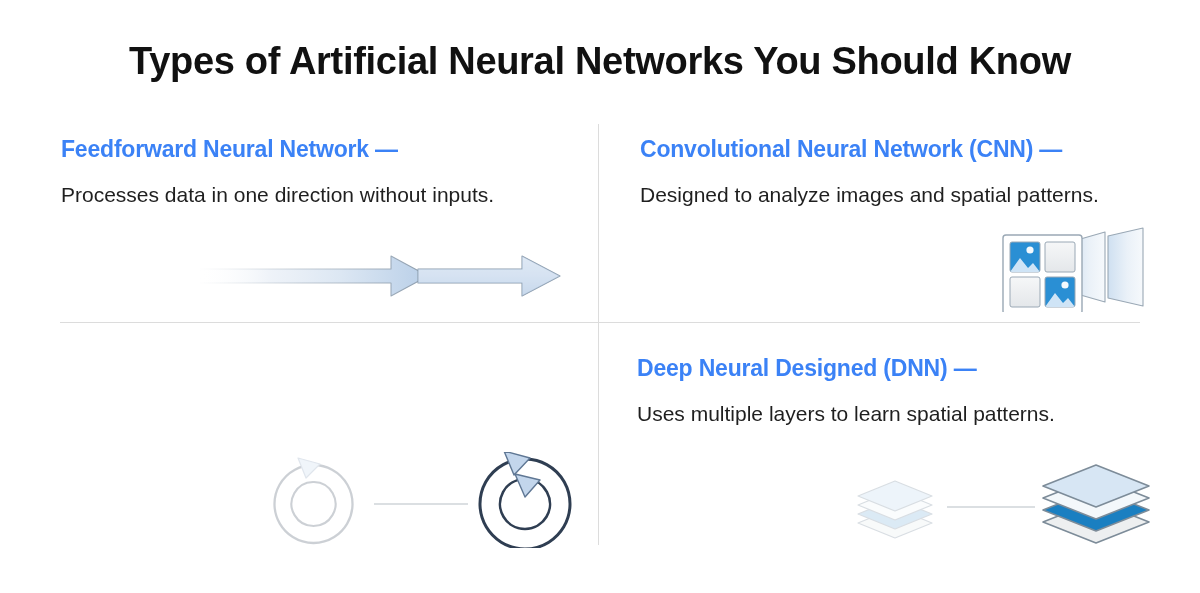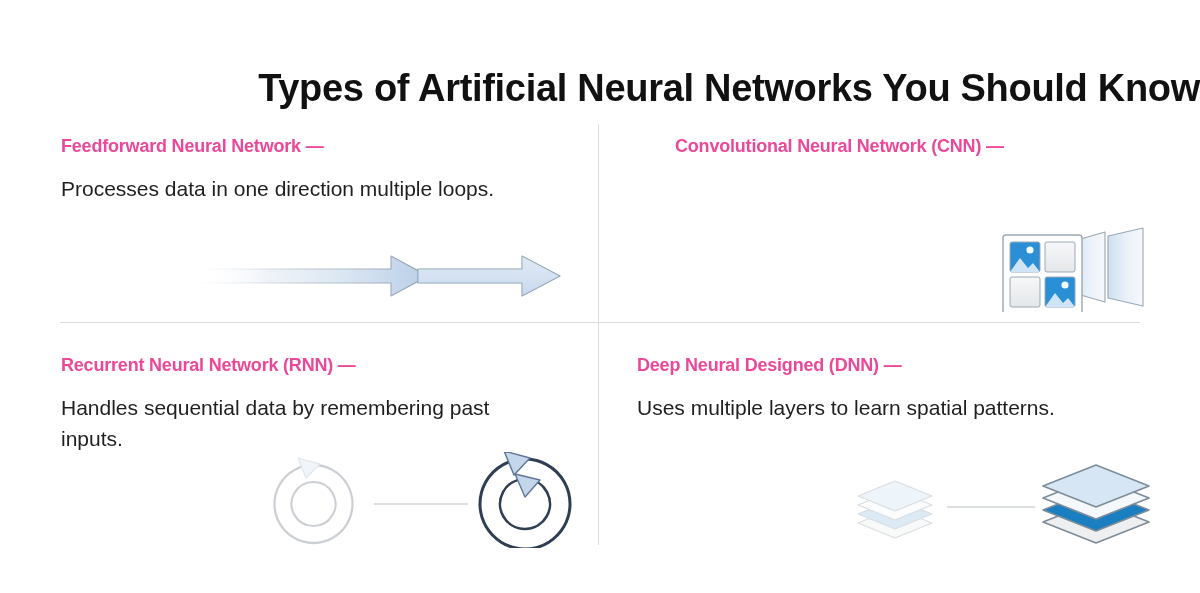--- a/index.html
+++ b/index.html
@@ -21,27 +21,26 @@
     height: 593px;
     background: #ffffff;
   }
 
   
   .title {
     position: absolute;
     left: 0;
     top: 40px;
     width: 1200px;
-    text-align: right;
+    text-align: center;
     font-size: 38px;
     font-weight: bold;
     letter-spacing: -0.3px;
     color: #111111;
     white-space: nowrap;
-    margin-top: 27px;
   }
 
   
   .divider-v {
     position: absolute;
     left: 598px;
     top: 124px;
     width: 1px;
     height: 421px;
     background: #dcdcdc;
@@ -54,28 +53,28 @@
     height: 1px;
     background: #dcdcdc;
   }
 
   
   .quad {
     position: absolute;
     width: 520px;
   }
   .q-tl { left: 61px;  top: 136px; }
-  .q-tr { left: 675px; top: 136px; }
+  .q-tr { left: 640px; top: 136px; }
   .q-bl { left: 61px;  top: 355px; }
   .q-br { left: 637px; top: 355px; }
 
   .q-head {
-    font-size: 18px;
+    font-size: 23px;
     font-weight: bold;
-    color: #ec4899;
+    color: #3b82f6;
     letter-spacing: -0.2px;
     white-space: nowrap;
     margin: 0 0 16px 0;
   }
   .q-body {
     font-size: 21px;
     line-height: 31px;
     color: #1f1f1f;
     margin: 0;
     max-width: 480px;
@@ -97,21 +96,21 @@
 
 <div class="page">
 
   <div class="title">Types of Artificial Neural Networks You Should Know</div>
 
   <div class="divider-v"></div>
   <div class="divider-h"></div>
 
   <div class="quad q-tl">
     <p class="q-head">Feedforward Neural Network —</p>
-    <p class="q-body">Processes data in one direction multiple loops.</p>
+    <p class="q-body">Processes data in one direction without inputs.</p>
   </div>
 
   <div class="illus illus-arrow">
     <svg width="370" height="56" viewBox="0 0 370 56">
       <defs>
         <linearGradient id="arrFade" x1="0" y1="0" x2="1" y2="0">
           <stop offset="0" stop-color="#ffffff" stop-opacity="0"></stop>
           <stop offset="0.32" stop-color="#e8eef6" stop-opacity="0.75"></stop>
           <stop offset="0.62" stop-color="#dce7f3" stop-opacity="1"></stop>
           <stop offset="1" stop-color="#b9cfe8" stop-opacity="1"></stop>
@@ -130,20 +129,21 @@
 
       <path d="M 2,21 L 195,21 L 195,8 L 232,28 L 195,48 L 195,35 L 2,35 Z" fill="url(#arrFade)" stroke="url(#arrStrokeFade)" stroke-width="1.1" stroke-linejoin="round"></path>
 
       <path d="M 222,21 L 326,21 L 326,8 L 364,28 L 326,48 L 326,35 L 222,35 Z" fill="url(#arrShadeA)" stroke="#8d9dad" stroke-width="1.1" stroke-linejoin="round"></path>
       <path d="M 222,21 L 326,21 L 326,8 L 364,28 L 326,48 L 326,35 L 222,35 Z" fill="#b9cfe8" fill-opacity="0.45" stroke="none"></path>
     </svg>
   </div>
 
   <div class="quad q-tr">
     <p class="q-head">Convolutional Neural Network (CNN) —</p>
+    <p class="q-body">Designed to analyze images and spatial patterns.</p>
   </div>
 
   <div class="illus illus-cnn">
     <svg width="168" height="90" viewBox="0 0 168 90">
       <defs>
         <linearGradient id="planeGrad" x1="0" y1="0" x2="1" y2="0">
           <stop offset="0" stop-color="#cfe0f1"></stop>
           <stop offset="0.55" stop-color="#eaf1f8"></stop>
           <stop offset="1" stop-color="#f6f9fc"></stop>
         </linearGradient>
@@ -180,24 +180,20 @@
       <g>
         <rect x="67" y="55" width="30" height="30" rx="2" fill="#2a8fd4" stroke="#9aa8b5" stroke-width="1"></rect>
         <g clip-path="url(#tileClipB)">
           <circle cx="87" cy="63" r="3.6" fill="#ffffff" opacity="0.95"></circle>
           <path d="M 67,85 L 77,71 L 85,81 L 90,76 L 97,85 Z" fill="#cfe4f6"></path>
         </g>
       </g>
     </svg>
   </div>
 
-  <div class="quad q-bl">
-    <p class="q-head">Recurrent Neural Network (RNN) —</p>
-    <p class="q-body">Handles sequential data by remembering past inputs.</p>
-  </div>
 
   <div class="illus illus-rnn">
     <svg width="312" height="96" viewBox="0 0 312 96">
 
       <line x1="106" y1="52" x2="200" y2="52" stroke="#cfd4d9" stroke-width="1.4"></line>
 
       <g opacity="0.24">
         <path d="M 45,13 A 39,39 0 1 0 46,13" fill="none" stroke="#2f3e52" stroke-width="2.3" stroke-linecap="round"></path>
         <path d="M 45,30 A 22,22 0 1 0 46,30" fill="none" stroke="#2f3e52" stroke-width="2.1" stroke-linecap="round"></path>
         <path d="M 30,6 L 52,12 L 38,26 Z" fill="#c3d6ec" stroke="#7f97b4" stroke-width="1.2" stroke-linejoin="round"></path>

